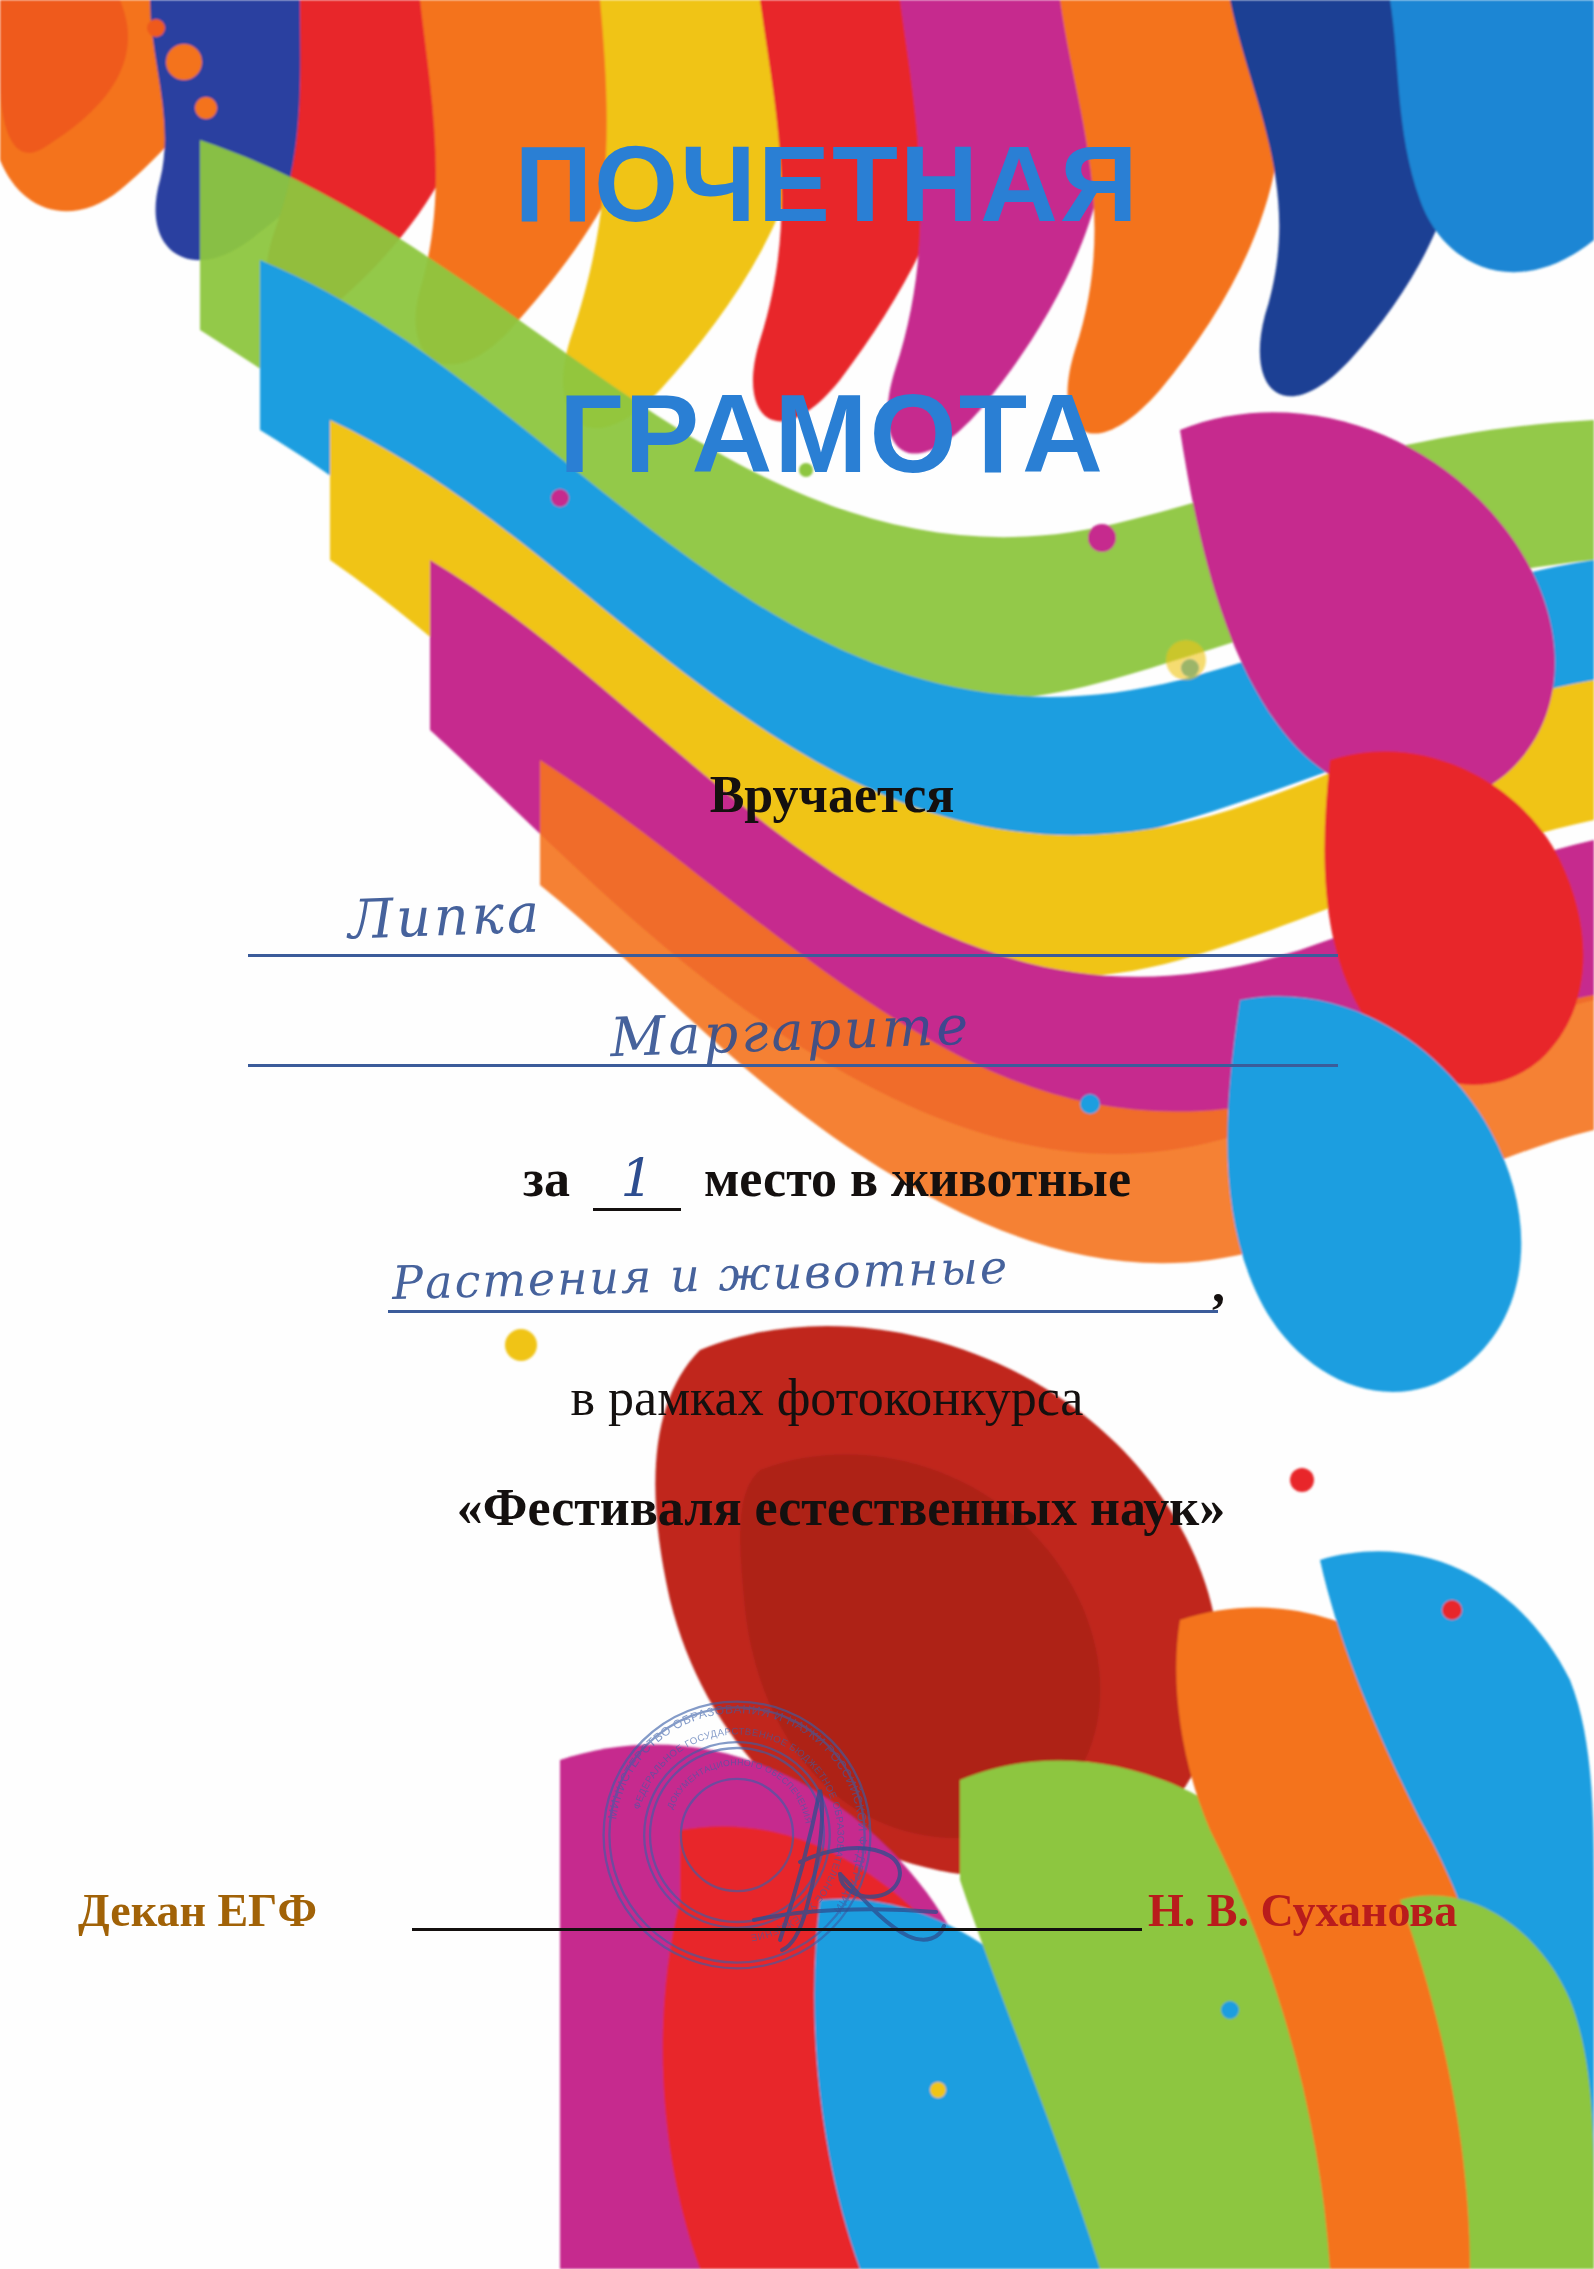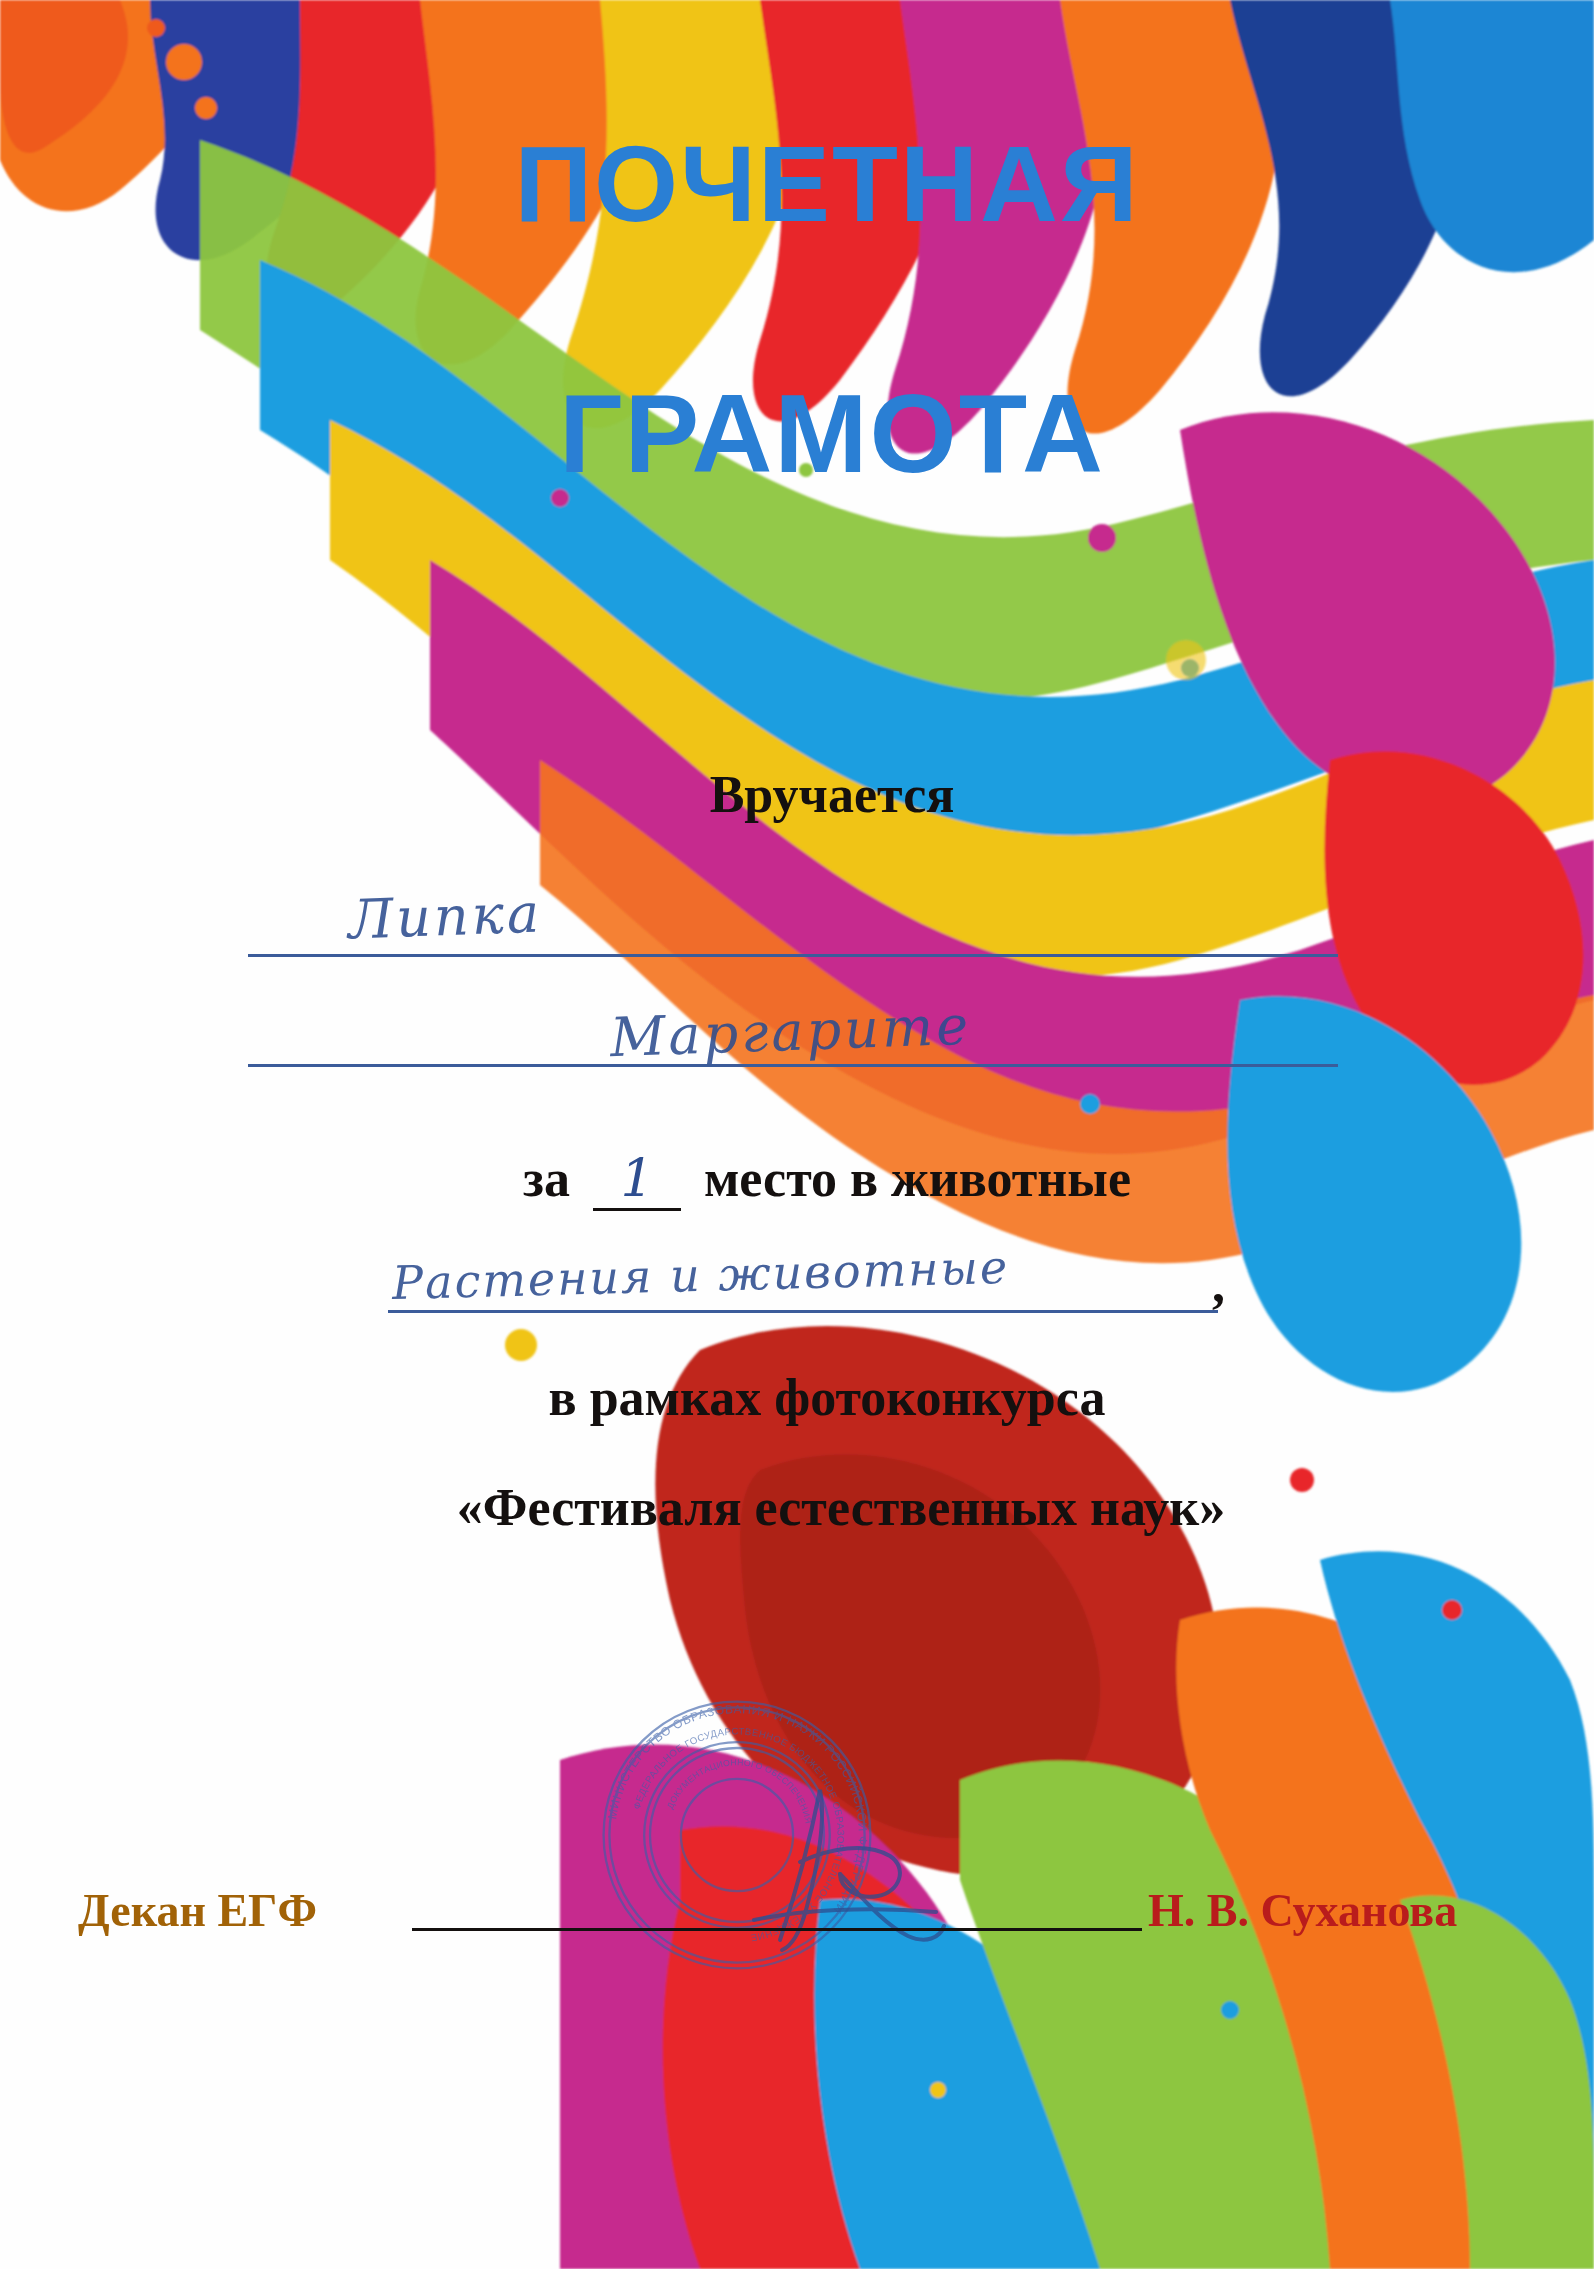--- a/index.html
+++ b/index.html
@@ -143,21 +143,21 @@
     color: #14100f;
   }
 
   .line-ramkah {
     position: absolute;
     top: 1368px;
     left: 0;
     right: 0;
     text-align: center;
     font-size: 52px;
-    font-weight: bold;
+    font-weight: normal;
     color: #14100f;
     padding-left: 60px;
   }
   .line-festival {
     position: absolute;
     top: 1478px;
     left: 0;
     right: 0;
     text-align: center;
     font-size: 52px;

